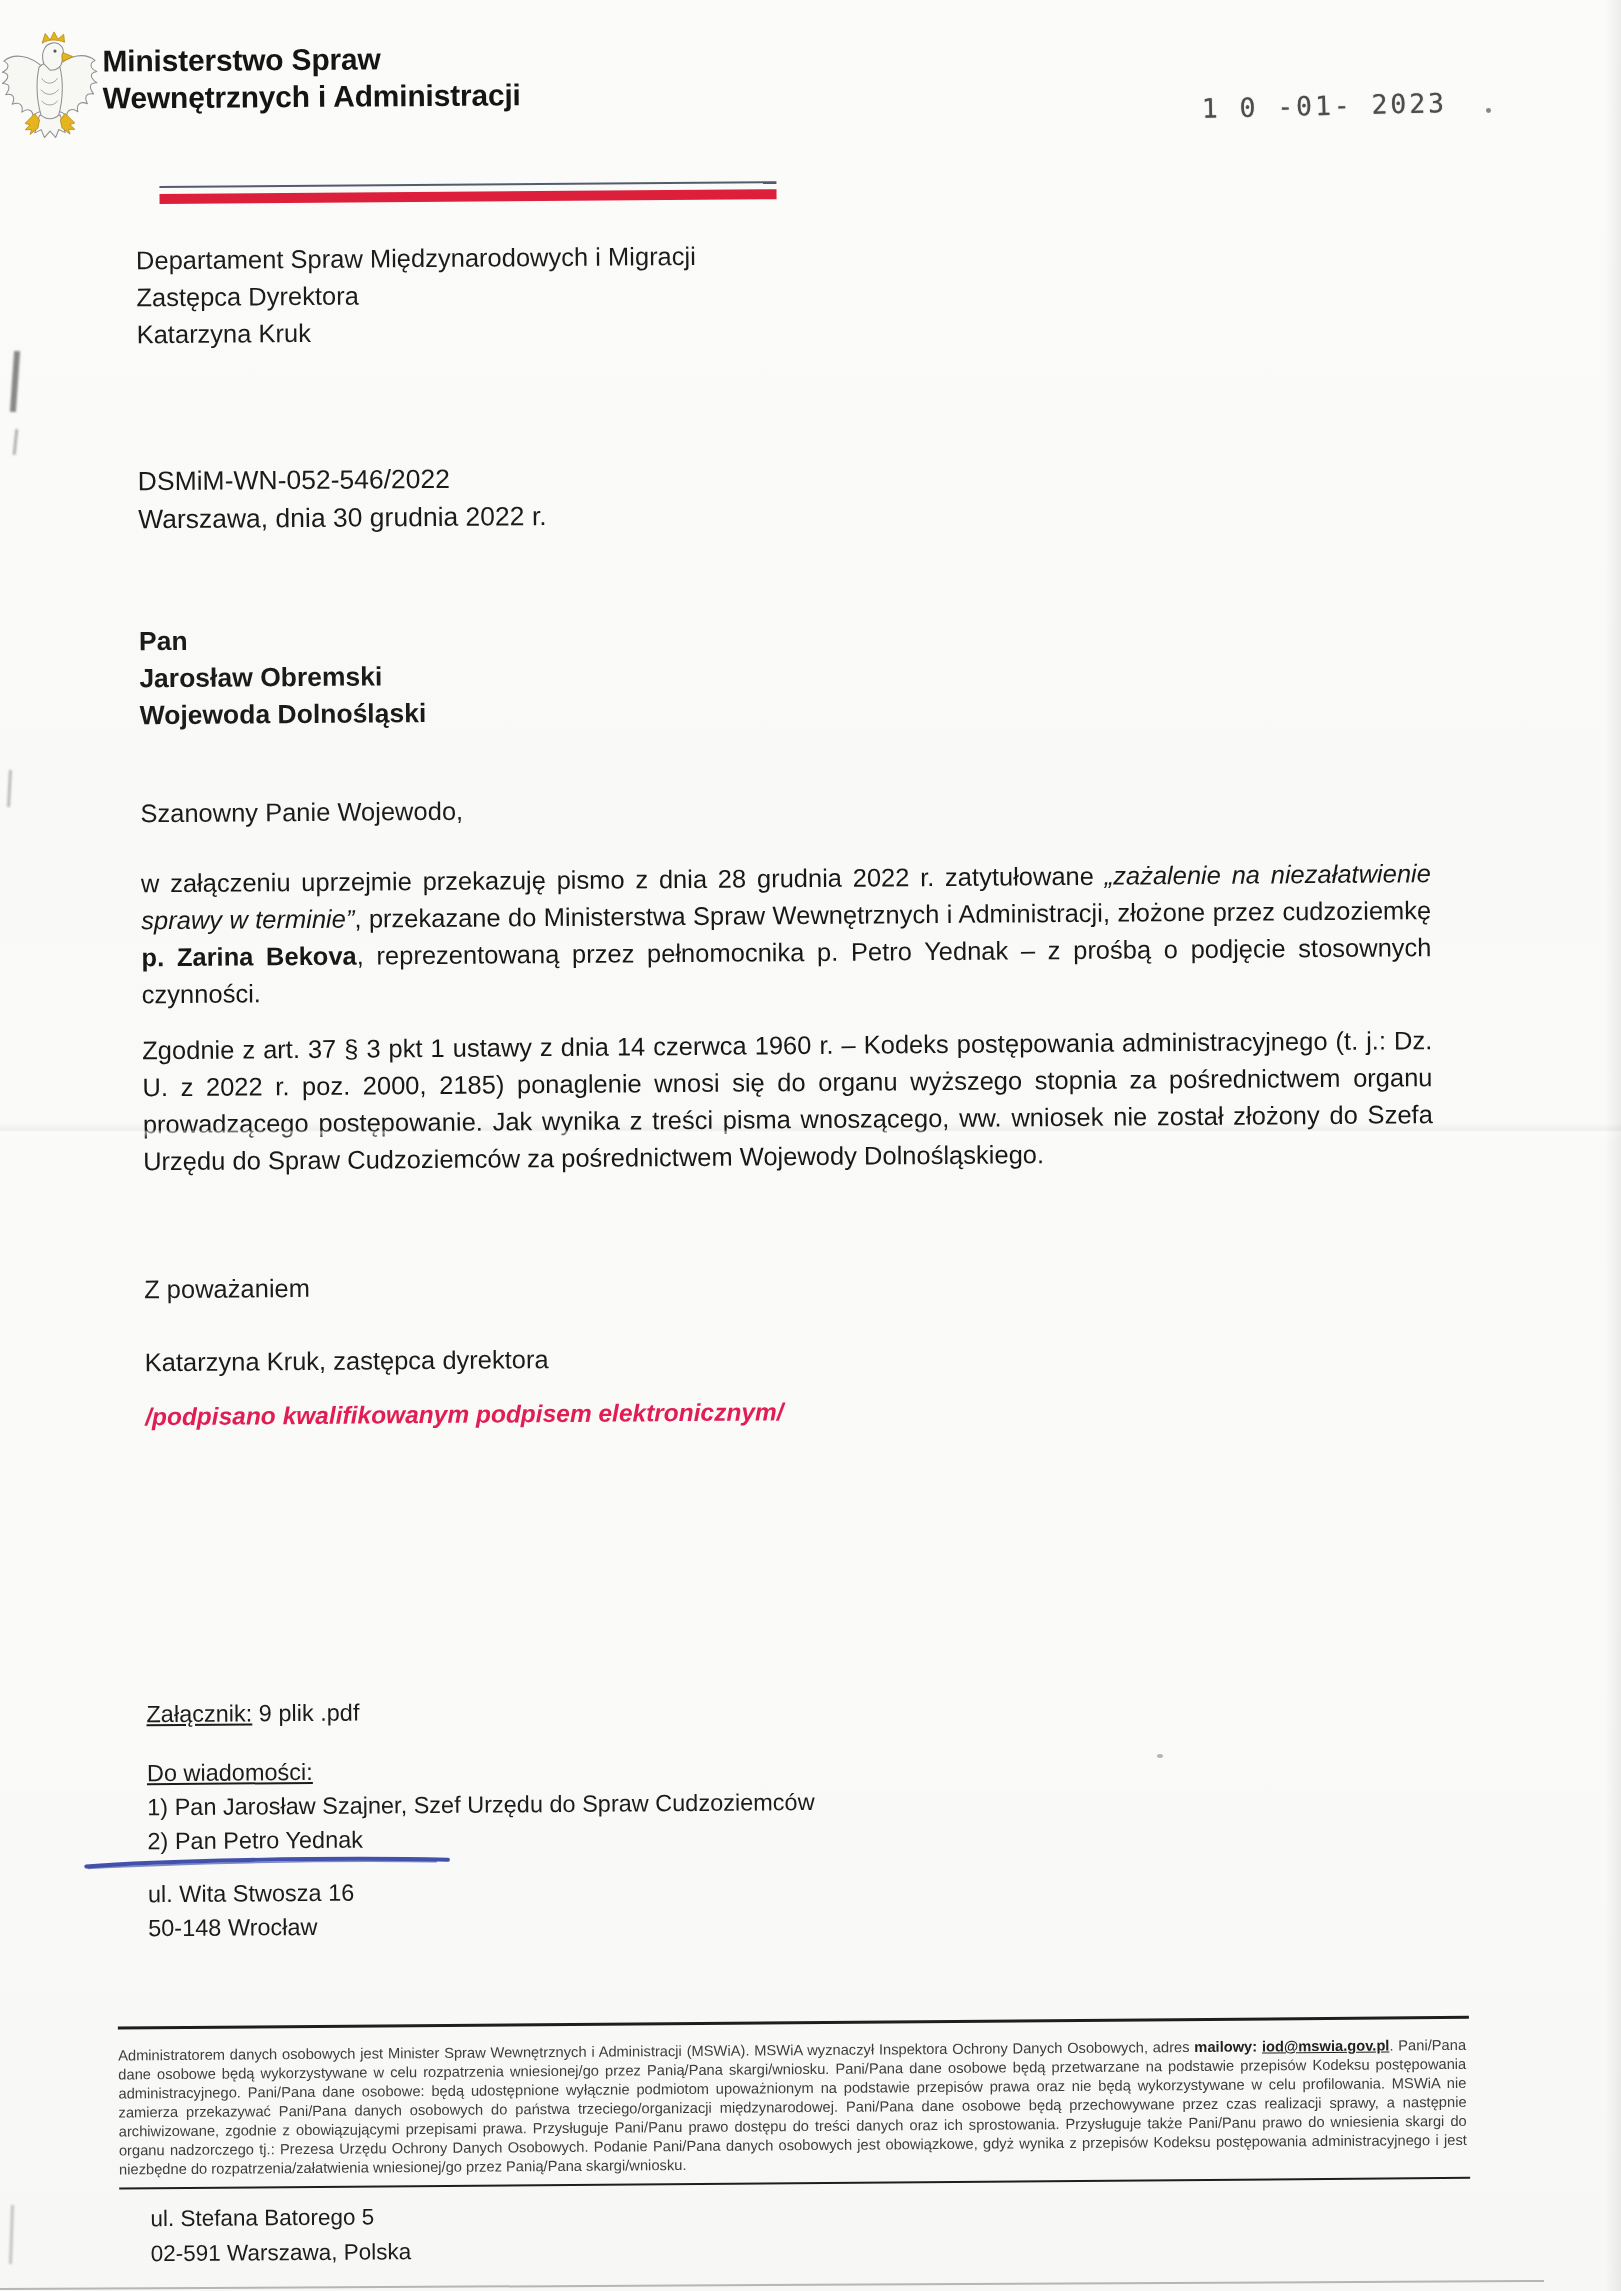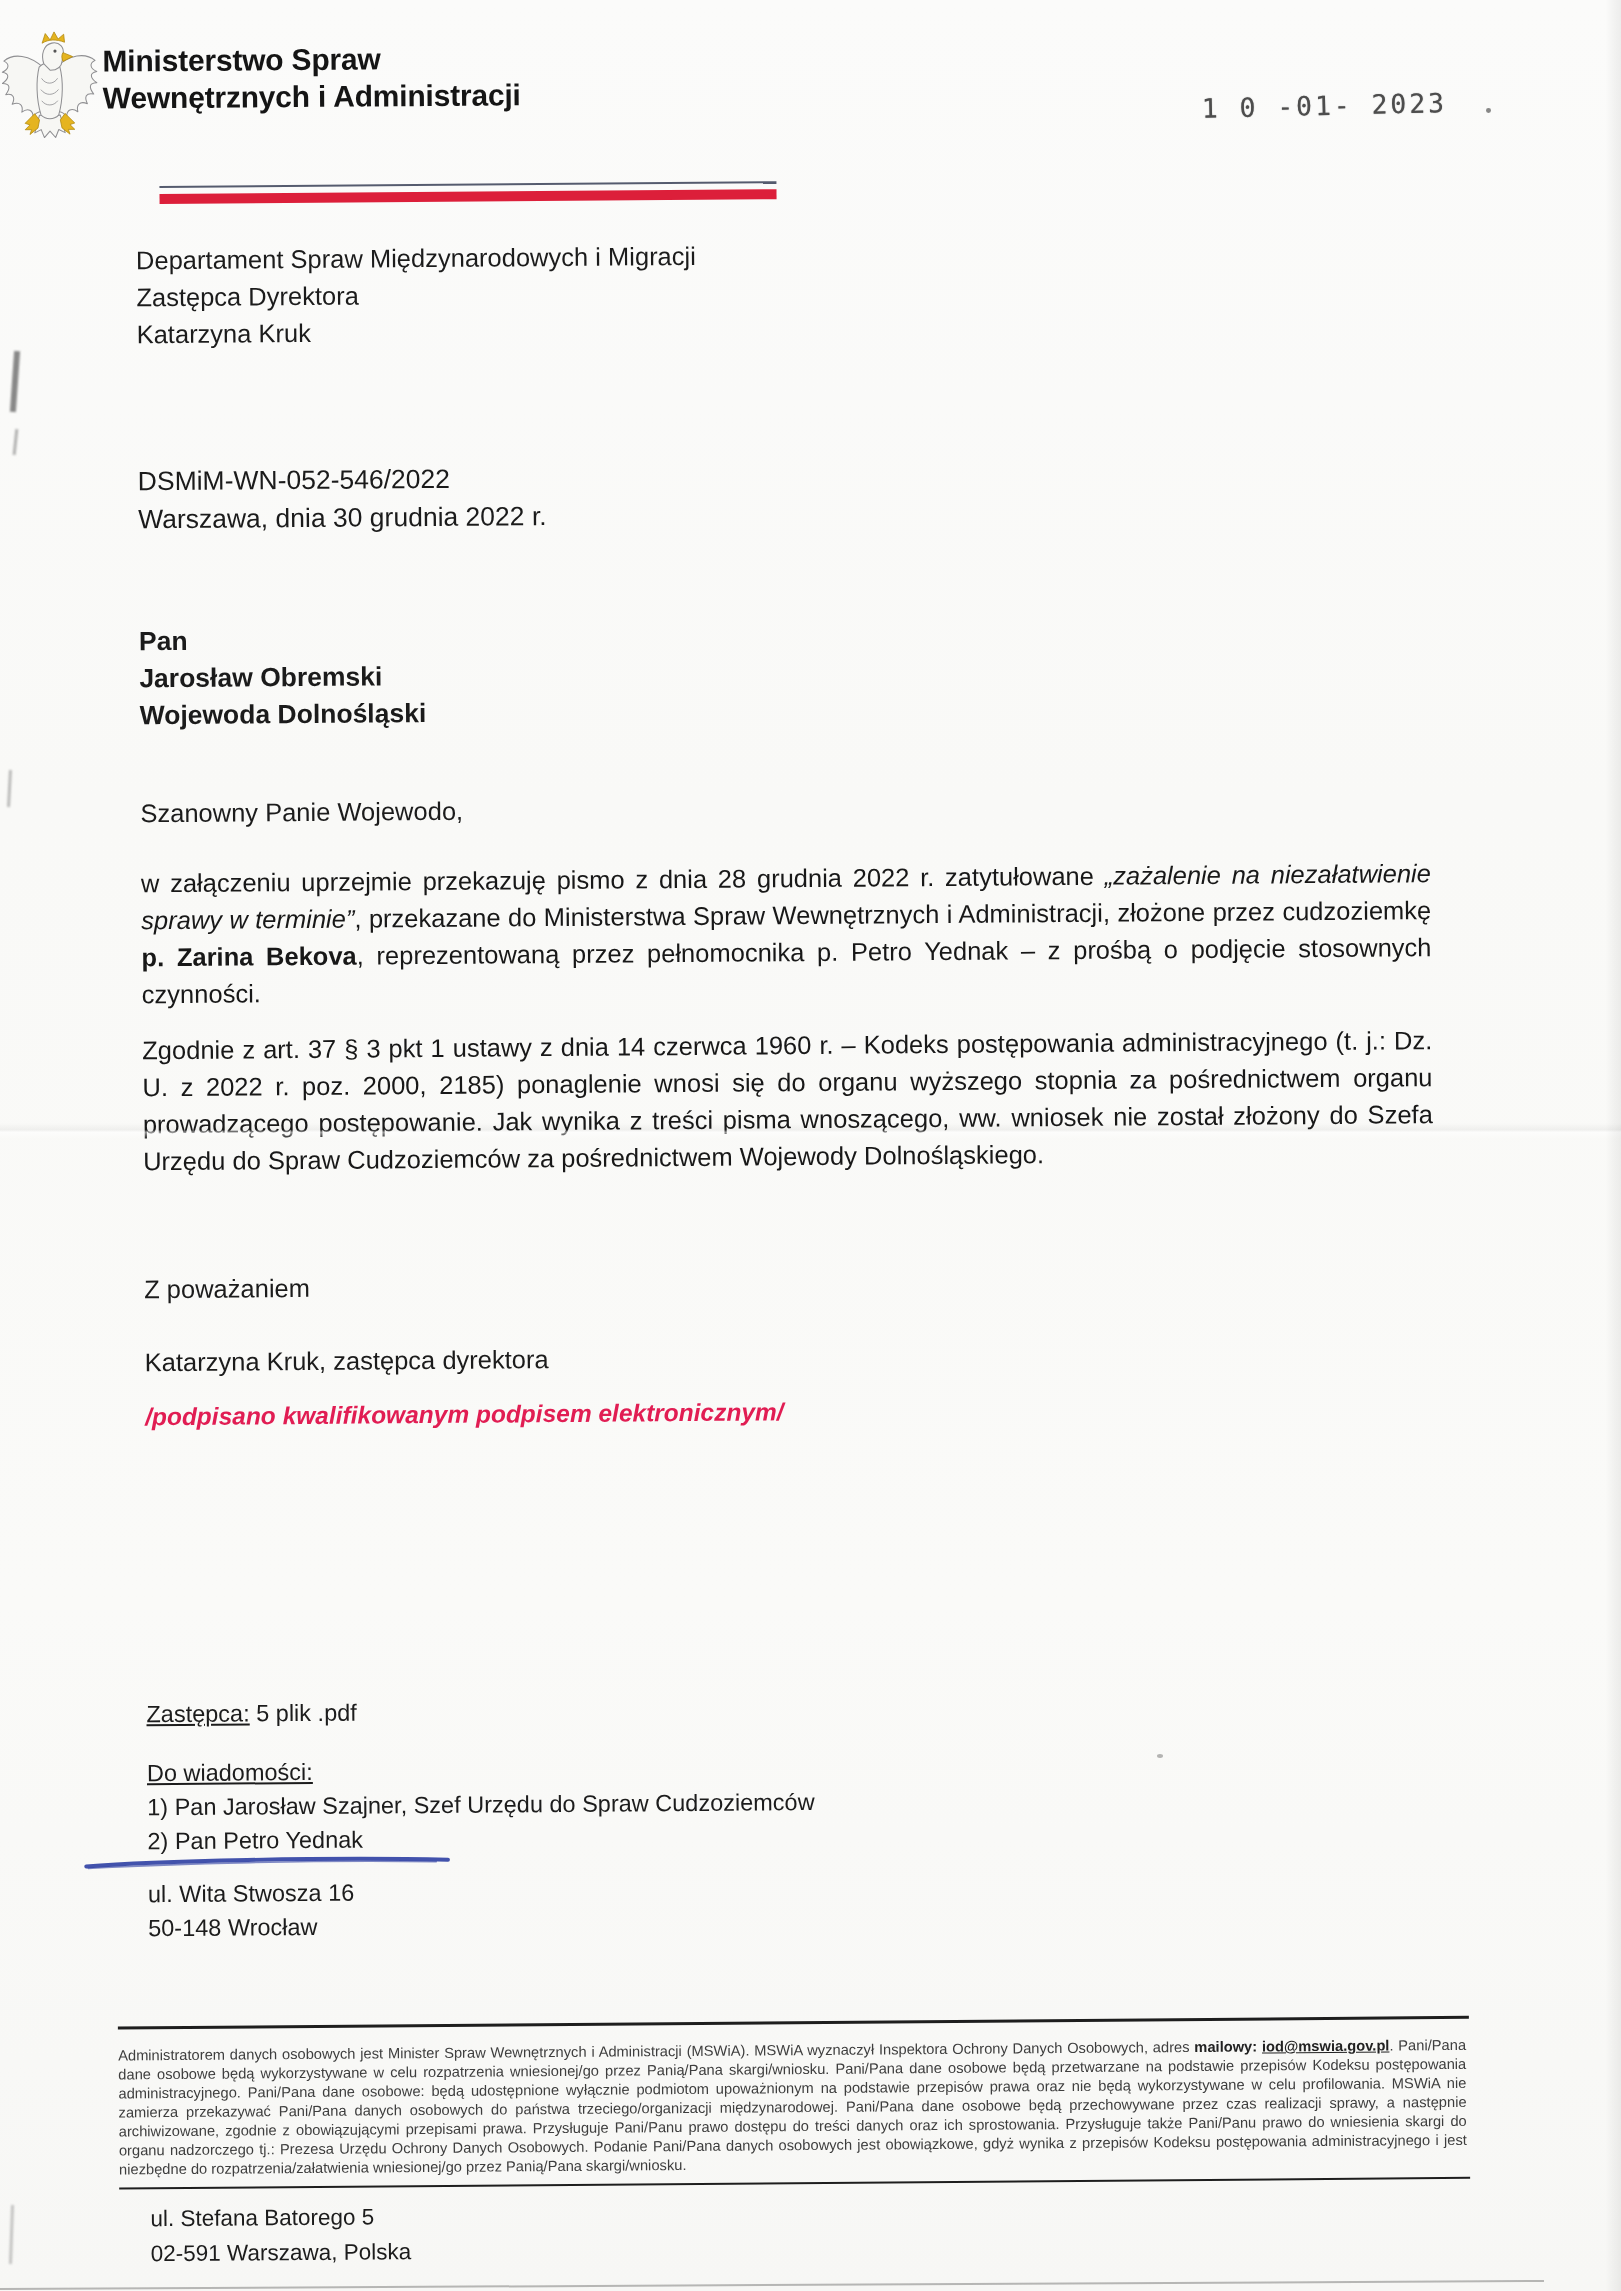--- a/index.html
+++ b/index.html
@@ -105,21 +105,21 @@
     <div class="abs block" style="left:143px;top:790px;">Szanowny Panie Wojewodo,</div>
 
     <div class="abs para" style="left:143px;top:860px;"><span>w załączeniu uprzejmie przekazuję pismo z dnia 28 grudnia 2022 r. zatytułowane </span><span class="italic">„zażalenie na niezałatwienie sprawy w terminie”</span><span>, przekazane do Ministerstwa Spraw Wewnętrznych i Administracji, złożone przez cudzoziemkę </span><span class="bold">p. Zarina Bekova</span><span>, reprezentowaną przez pełnomocnika p. Petro Yednak – z prośbą o podjęcie stosownych czynności.</span></div>
 
     <div class="abs para" style="left:143px;top:1027px;">Zgodnie z art. 37 § 3 pkt 1 ustawy z dnia 14 czerwca 1960 r. – Kodeks postępowania administracyjnego (t. j.: Dz. U. z 2022 r. poz. 2000, 2185) ponaglenie wnosi się do organu wyższego stopnia za pośrednictwem organu prowadzącego postępowanie. Jak wynika z treści pisma wnoszącego, ww. wniosek nie został złożony do Szefa Urzędu do Spraw Cudzoziemców za pośrednictwem Wojewody Dolnośląskiego.</div>
 
     <div class="abs block" style="left:143px;top:1266px;">Z poważaniem</div>
     <div class="abs block" style="left:143px;top:1339px;">Katarzyna Kruk, zastępca dyrektora</div>
     <div class="abs esign" style="left:143px;top:1398px;">/podpisano kwalifikowanym podpisem elektronicznym/</div>
 
-    <div class="abs small-block" style="left:142px;top:1692px;"><span class="ul">Zastępca:</span><span> 5 plik .pdf</span></div>
+    <div class="abs small-block" style="left:142px;top:1692px;"><span class="ul">Załącznik:</span><span> 9 plik .pdf</span></div>
 
     <div class="abs small-block" style="left:142px;top:1751px;width:882px;">
       <div class="ul">Do wiadomości:</div>
       <div>1) Pan Jarosław Szajner, Szef Urzędu do Spraw Cudzoziemców</div>
       <div>2) Pan Petro Yednak</div>
     </div>
 
     <svg class="pen-underline" style="left:78px;top:1851px;" width="369" height="13.7" viewBox="0 0 376 14">
       <path d="M2 10 C70 5 250 2 372 6" fill="none" stroke="#2e3fa3" stroke-width="4" stroke-linecap="round" opacity="0.9"></path>
       <path d="M4 12 C90 8 240 5 360 8" fill="none" stroke="#2e3fa3" stroke-width="1.6" stroke-linecap="round" opacity="0.6"></path>

